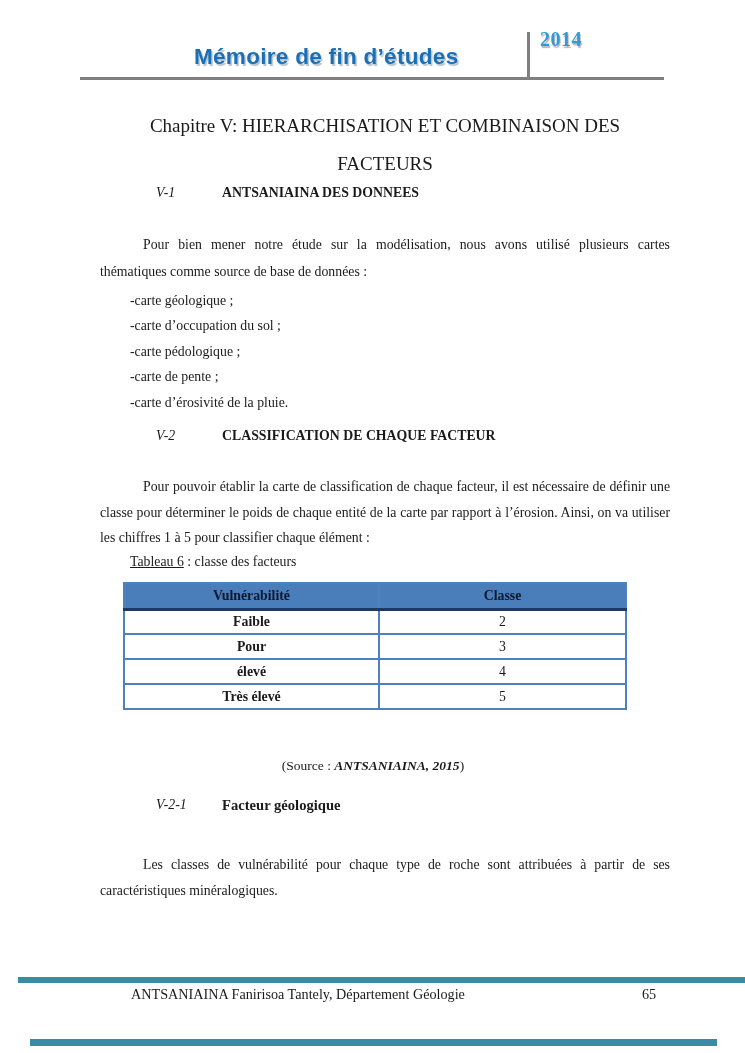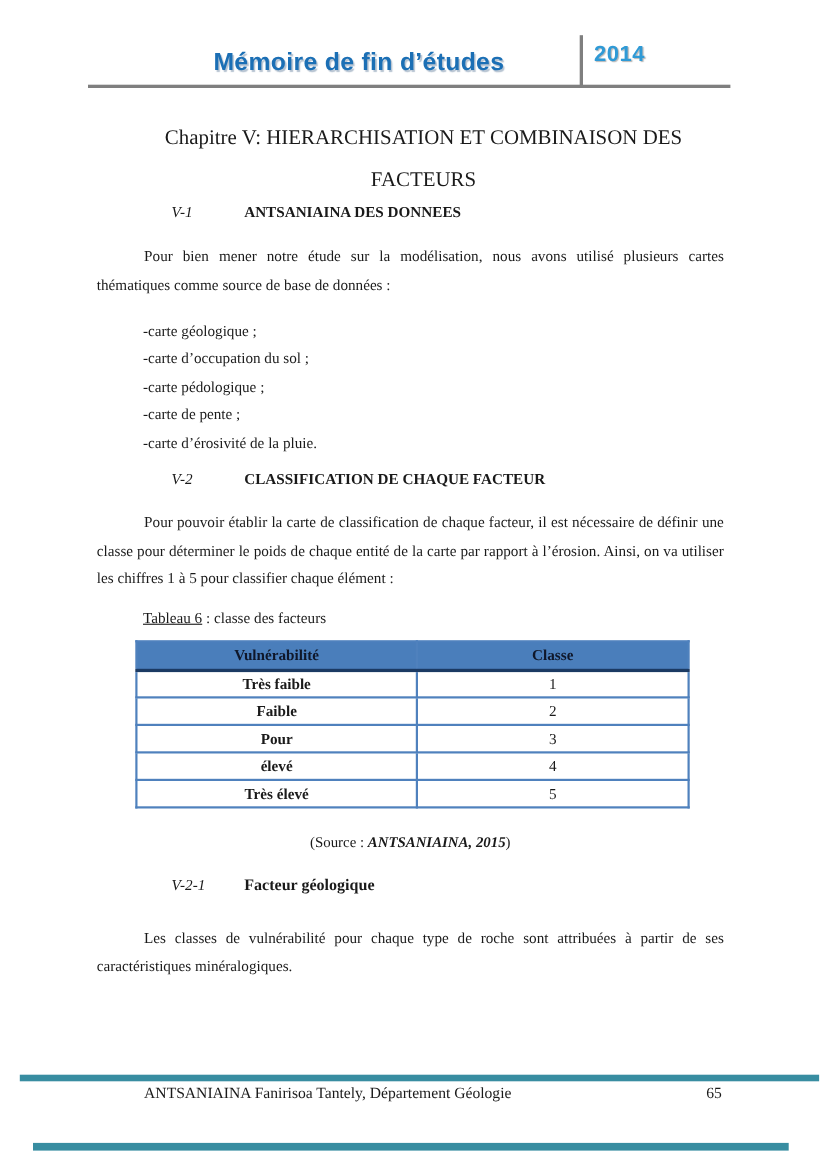--- a/index.html
+++ b/index.html
@@ -10,37 +10,37 @@
   *{box-sizing:border-box;}
   html,body{margin:0;padding:0;background:#ffffff;}
   .page{position:relative;width:745px;height:1053px;background:#ffffff;overflow:hidden;
         font-family:"Liberation Serif", serif;color:var(--text-black);}
 
   
   .hdr-title{position:absolute;left:194px;top:44px;font-family:"Liberation Sans",sans-serif;
              font-weight:bold;font-size:22.5px;color:var(--title-blue);
              text-shadow:1.5px 1.5px 1px rgba(90,120,150,.45);letter-spacing:.3px;}
   .hdr-vline{position:absolute;left:527px;top:32px;width:3px;height:46px;background:var(--rule-gray);}
-  .hdr-year{position:absolute;left:540px;top:38px;font-family:Liberation Sans, sans-serif;
+  .hdr-year{position:absolute;left:540px;top:28px;font-family:Liberation Serif, serif;
             font-weight:bold;font-size:20px;color:var(--year-blue);
             text-shadow:1px 1.5px 1px rgba(110,110,110,.5);letter-spacing:.5px;}
   .hdr-rule{position:absolute;left:80px;top:77px;width:584px;height:3px;background:var(--rule-gray);}
 
   
   .chapter{position:absolute;left:25px;top:107px;width:720px;text-align:center;
            font-size:19px;line-height:38px;}
 
   
   .sec{position:absolute;left:0;width:658px;height:20px;}
   .sec-num{position:absolute;left:156px;font-style:italic;font-size:13.8px;}
   .sec-title{position:absolute;left:222px;font-weight:bold;font-size:13.8px;}
   .sec-title.subsec{font-size:14.6px;}
 
   
-  .body-p{position:absolute;left:88px;width:570px;margin:0;font-size:13.8px;
+  .body-p{position:absolute;left:88px;width:570px;margin:12px;font-size:13.8px;
           line-height:27px;text-align:justify;text-indent:43px;}
   .body-p.tight{line-height:25.5px;}
 
   
   .list{position:absolute;left:130px;top:288px;font-size:13.8px;}
   .li{height:25.4px;line-height:25.4px;}
 
   
   .caption{position:absolute;left:130px;top:554px;font-size:13.8px;}
   .caption .u{text-decoration:underline;}
@@ -116,24 +116,20 @@
         <col class="c2">
       </colgroup>
     <thead>
       <tr>
         <th>Vulnérabilité</th>
         <th>Classe</th>
       </tr>
     </thead>
     <tbody>
       <tr>
-        <td class="b">Très faible</td>
-        <td>1</td>
-      </tr>
-      <tr>
         <td class="b">Faible</td>
         <td>2</td>
       </tr>
       <tr>
         <td class="b">Pour</td>
         <td>3</td>
       </tr>
       <tr>
         <td class="b">élevé</td>
         <td>4</td>

